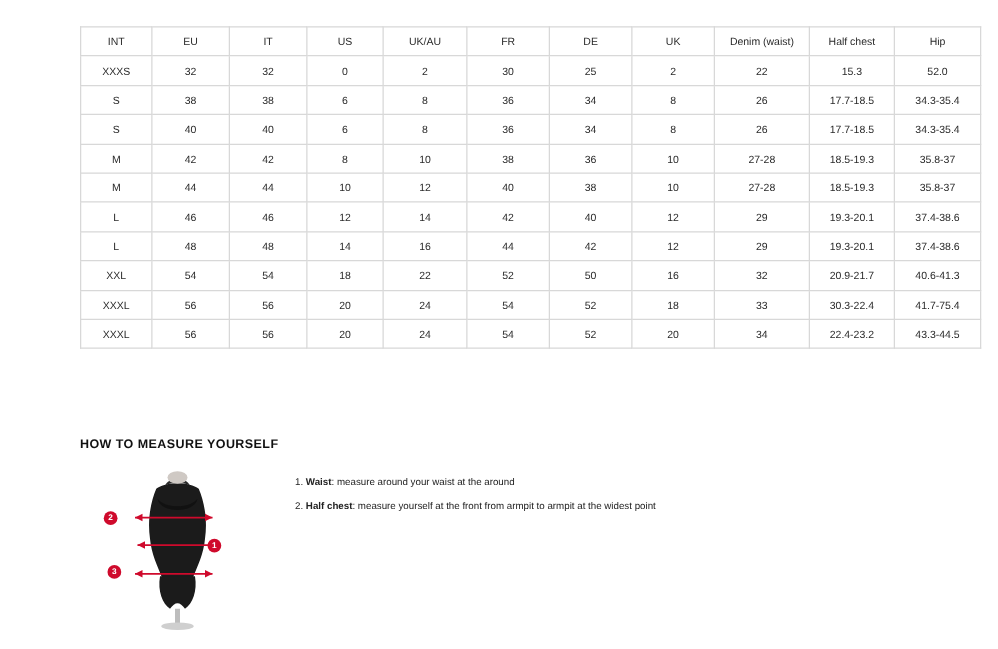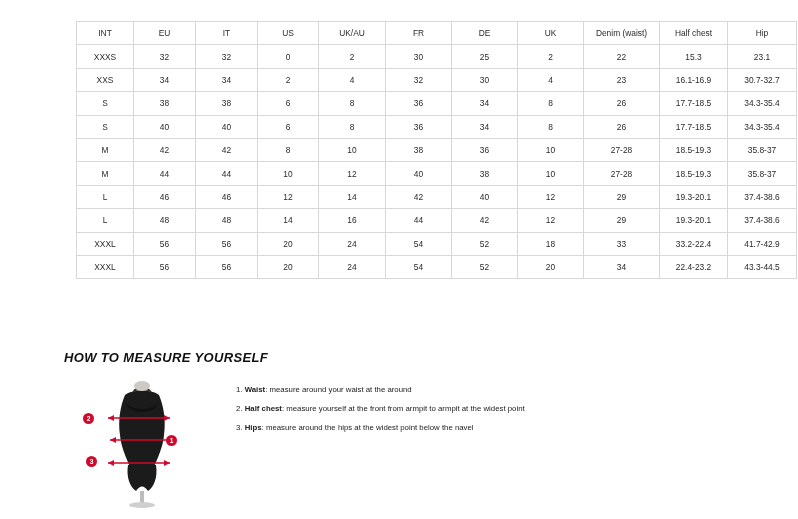--- a/index.html
+++ b/index.html
@@ -14,21 +14,21 @@
   }
   #page {
     position: relative;
     width: 798px;
     height: 519px;
     overflow: hidden;
   }
   
   .table-wrap {
     position: absolute;
-    left: 76px;
+    left: 64px;
     top: 21px;
     width: 670px;
   }
   table.size-table {
     border-collapse: collapse;
     width: 670px;
     table-layout: fixed;
   }
   table.size-table th,
   table.size-table td {
@@ -60,26 +60,25 @@
   col.c10 { width: 69px; }
 
   
   .measure-section {
     position: absolute;
     left: 64px;
     top: 350px;
     width: 700px;
   }
   .measure-title {
-    font-size: 13px;
+    font-size: 10px;
     font-weight: bold;
     letter-spacing: 0.35px;
     color: #111;
     margin: 0 0 8px 0;
-    font-style: italic;
   }
   .measure-body {
     position: relative;
     display: flex;
     align-items: flex-start;
   }
   .figure-holder {
     position: relative;
     width: 130px;
     height: 135px;
@@ -161,34 +160,21 @@
           <td>XXXS</td>
           <td>32</td>
           <td>32</td>
           <td>0</td>
           <td>2</td>
           <td>30</td>
           <td>25</td>
           <td>2</td>
           <td>22</td>
           <td>15.3</td>
-          <td>23.1</td>
-        </tr>
-        <tr>
-          <td>XXS</td>
-          <td>34</td>
-          <td>34</td>
-          <td>2</td>
-          <td>4</td>
-          <td>32</td>
-          <td>30</td>
-          <td>4</td>
-          <td>23</td>
-          <td>16.1-16.9</td>
-          <td>30.7-32.7</td>
+          <td>52.0</td>
         </tr>
         <tr>
           <td>S</td>
           <td>38</td>
           <td>38</td>
           <td>6</td>
           <td>8</td>
           <td>36</td>
           <td>34</td>
           <td>8</td>
@@ -255,31 +241,44 @@
           <td>14</td>
           <td>16</td>
           <td>44</td>
           <td>42</td>
           <td>12</td>
           <td>29</td>
           <td>19.3-20.1</td>
           <td>37.4-38.6</td>
         </tr>
         <tr>
+          <td>XXL</td>
+          <td>54</td>
+          <td>54</td>
+          <td>18</td>
+          <td>22</td>
+          <td>52</td>
+          <td>50</td>
+          <td>16</td>
+          <td>32</td>
+          <td>20.9-21.7</td>
+          <td>40.6-41.3</td>
+        </tr>
+        <tr>
           <td>XXXL</td>
           <td>56</td>
           <td>56</td>
           <td>20</td>
           <td>24</td>
           <td>54</td>
           <td>52</td>
           <td>18</td>
           <td>33</td>
-          <td>33.2-22.4</td>
-          <td>41.7-42.9</td>
+          <td>30.3-22.4</td>
+          <td>41.7-75.4</td>
         </tr>
         <tr>
           <td>XXXL</td>
           <td>56</td>
           <td>56</td>
           <td>20</td>
           <td>24</td>
           <td>54</td>
           <td>52</td>
           <td>20</td>
@@ -329,22 +328,18 @@
 
       <div class="notes">
         <div class="note">
           <span>1.</span>
           <b>Waist</b><span>: measure around your waist at the around</span>
         </div>
         <div class="note">
           <span>2.</span>
           <b>Half chest</b><span>: measure yourself at the front from armpit to armpit at the widest point</span>
         </div>
-        <div class="note">
-          <span>3.</span>
-          <b>Hips</b><span>: measure around the hips at the widest point below the navel</span>
-        </div>
       </div>
 
     </div>
   </div>
 
 </div>
 
 </body></html>

